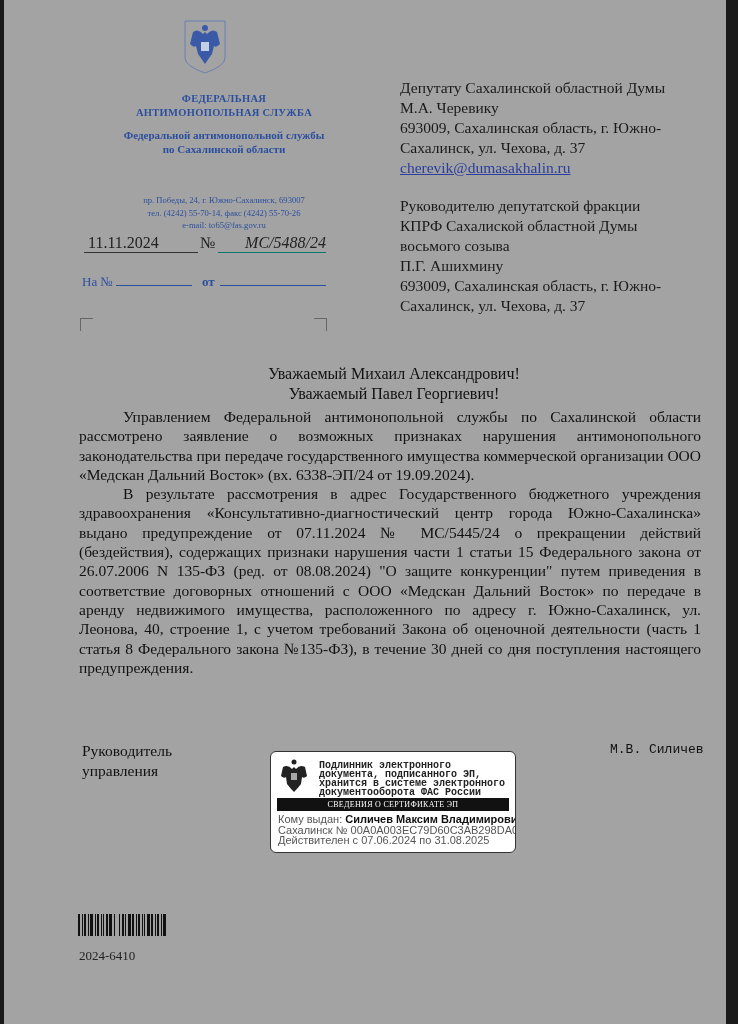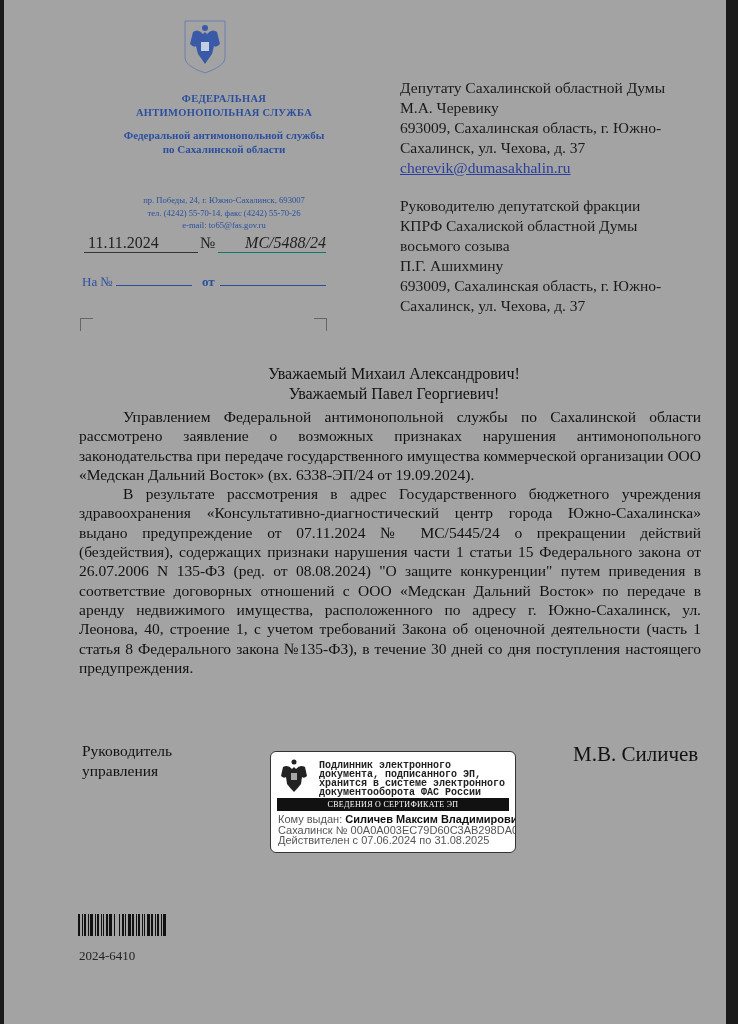--- a/index.html
+++ b/index.html
@@ -43,21 +43,21 @@
 
   
   .greeting { left: 70px; width: 640px; top: 345px; text-align: center; font-size: 16px; line-height: 20px; margin-top: 19px; }
 
   
   .body-text { left: 75px; width: 622px; top: 407px; font-size: 15.5px; line-height: 19.3px; text-align: justify; }
   .body-text p { margin: 0; text-indent: 44px; }
 
   
   .sig-title { left: 78px; top: 741px; font-size: 15.5px; line-height: 20px; }
-  .sig-name { left: 569px; top: 742px; font-size: 21px; }
+  .sig-name { left: 606px; top: 742px; font-size: 13px; font-family: Liberation Mono, monospace; }
 
   .stamp {
     left: 266px; top: 751px; width: 244px; height: 100px;
     border: 1.5px solid #333; border-radius: 6px; background: #fff;
     font-family: "Liberation Sans", sans-serif; overflow: hidden;
   }
   .stamp-emblem { position: absolute; left: 8px; top: 6px; width: 30px; height: 36px; }
   .stamp-note { position: absolute; left: 48px; top: 9px; width: 190px; font-family: Liberation Mono, monospace; font-size: 10px; line-height: 9px; color: #222; font-weight: bold; }
   .stamp-bar { position: absolute; left: 6px; right: 6px; top: 46px; height: 13px; background: #111; color: #fff; font-family: "Liberation Serif", serif; font-size: 8px; text-align: center; line-height: 13px; letter-spacing: 0.3px; }
   .stamp-lines { position: absolute; left: 7px; top: 62px; font-size: 11px; line-height: 10.5px; color: #555; white-space: nowrap; }

